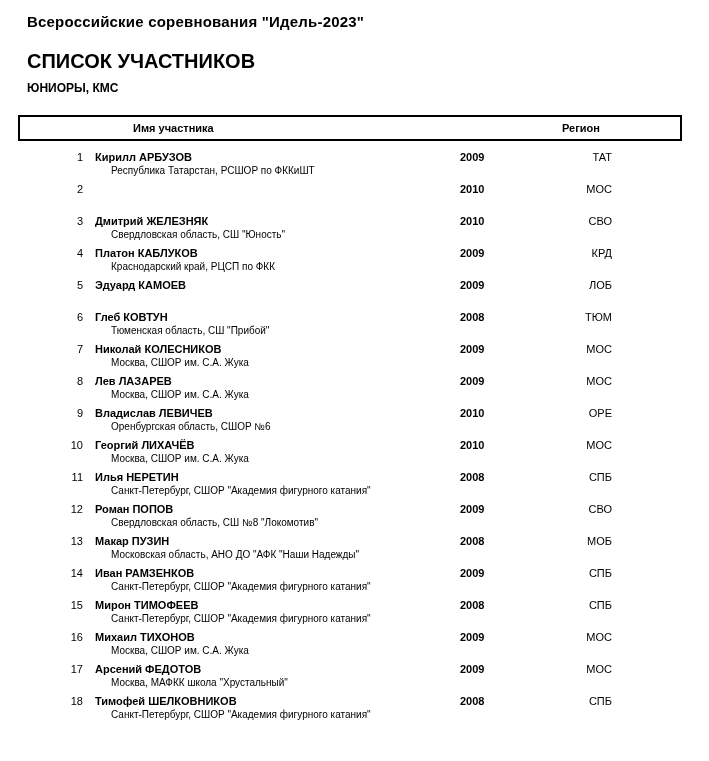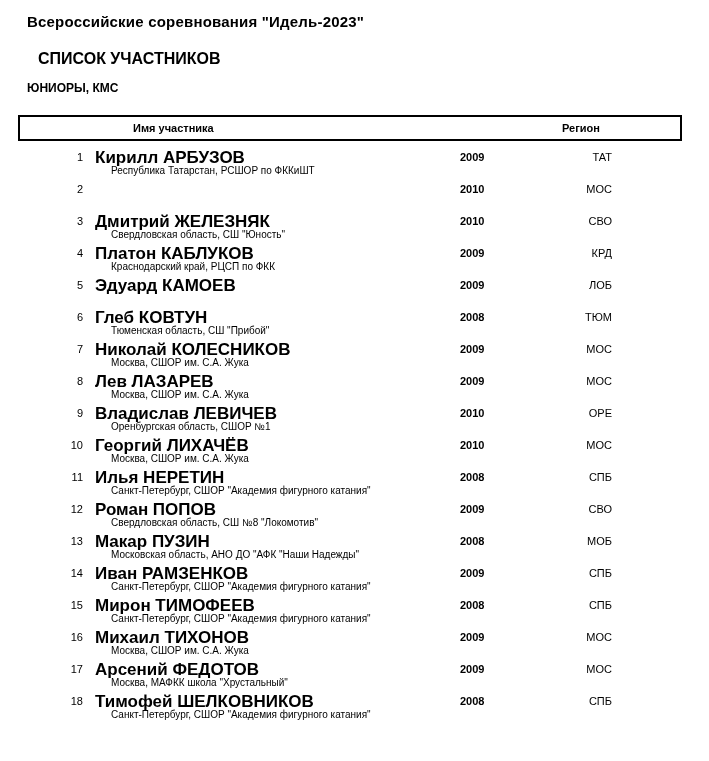--- a/index.html
+++ b/index.html
@@ -21,23 +21,22 @@
     left: 27px;
     top: 13px;
     font-size: 15px;
     font-weight: bold;
     letter-spacing: 0.2px;
   }
   .section-title {
     position: absolute;
     left: 27px;
     top: 50px;
-    font-size: 16px;
-    font-weight: bold;
-    margin-left: 11px;
+    font-size: 20px;
+    font-weight: bold;
   }
   .category-title {
     position: absolute;
     left: 27px;
     top: 81px;
     font-size: 12px;
     font-weight: bold;
   }
   .table-header-box {
     position: absolute;
@@ -82,21 +81,21 @@
   .row .num {
     text-align: right;
     font-size: 11px;
     line-height: 13px;
     font-weight: normal;
   }
   .row .name-block {
     grid-column: 3;
   }
   .row .name {
-    font-size: 17px;
+    font-size: 11px;
     line-height: 13px;
     font-weight: bold;
   }
   .row .club {
     font-size: 10px;
     line-height: 13px;
     padding-left: 16px;
     font-weight: normal;
   }
   .row .year {
@@ -211,21 +210,21 @@
     </div>
     <div class="year">2009</div>
     <div class="region">МОС</div>
   </div>
 
   <div class="row">
     <div class="num">9</div>
     <div></div>
     <div class="name-block">
       <div class="name">Владислав ЛЕВИЧЕВ</div>
-      <div class="club">Оренбургская область, СШОР №1</div>
+      <div class="club">Оренбургская область, СШОР №6</div>
     </div>
     <div class="year">2010</div>
     <div class="region">ОРЕ</div>
   </div>
 
   <div class="row">
     <div class="num">10</div>
     <div></div>
     <div class="name-block">
       <div class="name">Георгий ЛИХАЧЁВ</div>

